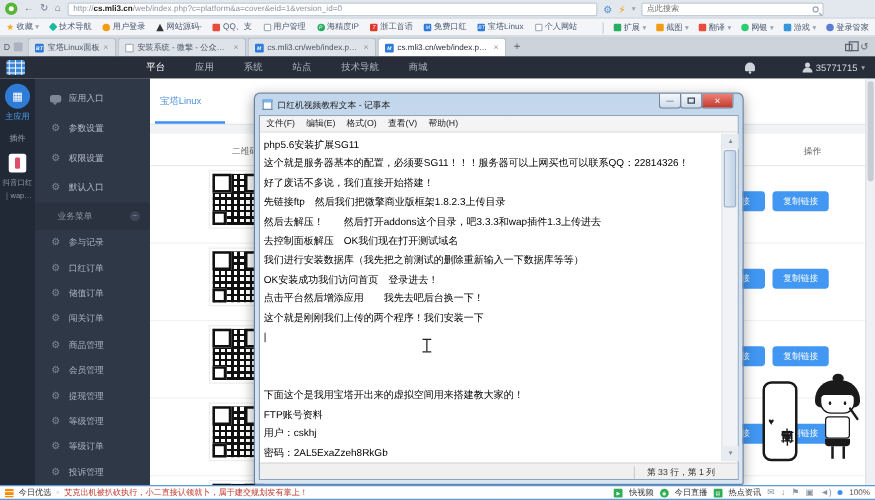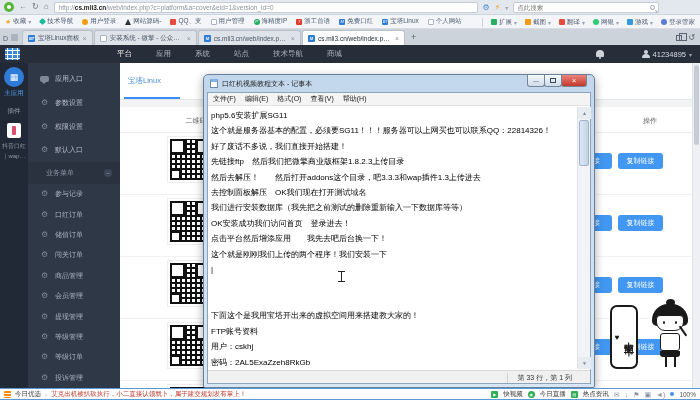--- a/index.html
+++ b/index.html
@@ -287,21 +287,21 @@
       <span class="ni">平台</span>
       <span class="ni">应用</span>
       <span class="ni">系统</span>
       <span class="ni">站点</span>
       <span class="ni">技术导航</span>
       <span class="ni">商城</span>
     </span>
     <span class="bell"></span>
     <span class="usercluster">
       <span class="person"></span>
-      <span>41234895</span>
+      <span>35771715</span>
       <span class="carg">▾</span>
     </span>
   </div>
 
   <div class="rail">
     <span class="rail-app">▦</span>
     <div class="rail-l1">主应用</div>
     <div class="rail-l2">插件</div>
     <span class="rail-tile"></span>
     <div class="rail-c1">抖音口红</div>

